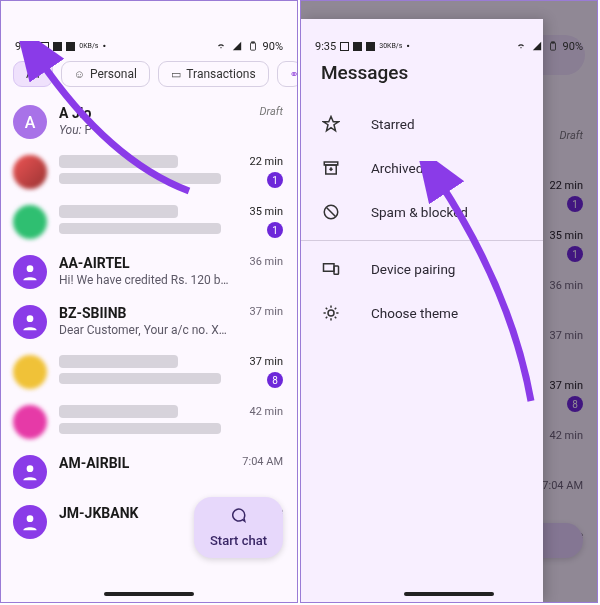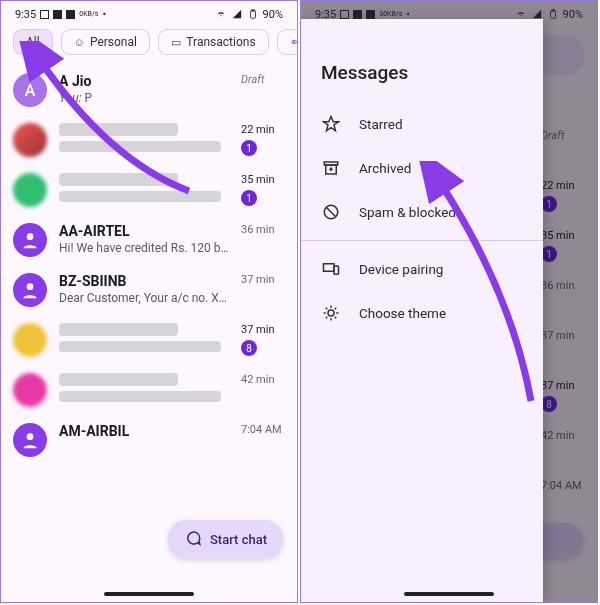--- a/index.html
+++ b/index.html
@@ -16,21 +16,21 @@
     border: 1px solid #9a7bd6;
     background: #fdf8ff;
     position: relative;
     overflow: hidden;
     flex-shrink: 0;
   }
   .phone + .phone { margin-left: 2px; }
   
   .status-bar {
     display: flex; justify-content: space-between; align-items: center;
-    padding: 0 14px 2px; font-size: 11px; color: #222; height: 28px;
+    padding: 0 14px 2px; font-size: 11px; color: #222; height: 28px; margin-top: 32px;
   }
   .status-left, .status-right { display: flex; align-items: center; gap: 4px; }
   .status-left span, .status-right span { display:inline-flex; align-items:center; }
   .sb-icon { width: 12px; height: 10px; display:inline-block; }
   .sb-sq { width:9px; height:9px; background:#222; display:inline-block; }
   .sb-sq.outline { background:none; border:1.5px solid #222; }
   .kb { font-size:7px; line-height:7px; text-align:center; }
   
   .searchbar {
     margin: 6px 12px 10px;
@@ -78,21 +78,21 @@
   .av.yellow { background:#f0c238;}
   .av.green { background:#2fbf71;}
   .av.redimg { background:#c54; position:relative; overflow:hidden;}
   .av.redimg::after{content:""; position:absolute; inset:0; background:linear-gradient(135deg,#e55,#933);}
   .av.person { background:#8a3be8; }
   .av.person svg { width:20px; height:20px;}
   .ctext { flex:1; min-width:0; }
   .cname { font-size:14px; color:#1a1a1a; font-weight:700; }
   .cprev { font-size:12px; color:#5c5866; white-space:nowrap; overflow:hidden; text-overflow:ellipsis; margin-top:2px;}
   .cprev.you em { font-style:italic;margin-top:44px;}
-  .cmeta { font-size:11px; color:#6a6472; min-width:42px;}
+  .cmeta { text-align:right; font-size:11px; color:#6a6472; min-width:42px;}
   .cmeta.draft { font-style:italic; color:#777;}
   .cmeta.bold { font-weight:400; color:#222;}
   .badge {
     display:inline-flex; width:16px; height:16px; border-radius:50%;
     background:#6d28d9; color:#fff; font-size:10px;
     align-items:center; justify-content:center; margin-top:4px;
   }
   .blurred .cname, .blurred .cprev {
     background:#d7d3db; color:transparent; border-radius:4px;
     filter: blur(0.5px);
@@ -101,39 +101,40 @@
   .blurred .cprev { width:95%; height:11px; margin-top:5px;}
   .blurred .av { filter: blur(2px); }
   
   .fab {
     position:absolute; right:14px; bottom:44px;
     background:#e7d8fb; color:#3a2766;
     border-radius:18px; padding:10px 16px;
     display:flex; align-items:center; gap:8px;
     font-size:13px; font-weight:500;
     box-shadow:0 2px 6px rgba(0,0,0,.15);
+    flex-direction:column;
   }
   
   .gesture { position:absolute; bottom:6px; left:50%; transform:translateX(-50%);
     width:90px; height:4px; background:#222; border-radius:3px;}
   
   .anno-arrow {
     position:absolute; pointer-events:none; z-index:50;
   }
   
   .scrim { position:absolute; inset:0; background:rgba(10,0,20,.45); z-index:4;}
   .drawer {
     position:absolute; top:18px; left:0; bottom:0; width:242px;
     background:#f8efff; z-index:5;
     box-shadow: 3px 0 12px rgba(0,0,0,.2);
     padding-top:42px;
   }
   .drawer h1 { font-size:19px; font-weight:500; padding: 0 20px 18px; color:#222;}
   .ditem {
-    display:flex; align-items:center; gap:18px;
+    display:flex; align-items:center; gap:30px;
     padding: 12px 20px; font-size:13.5px; color:#2c2833;
   }
   .ditem .dicon { width:20px; height:20px; display:flex; align-items:center; justify-content:center; color:#3a3640;}
   .dsep { height:1px; background:#d4cadd; margin: 6px 0;}
   
   .under { position:absolute; inset:0; z-index:2; }
   .phone2-status { position:absolute; top:0; left:0; right:0; z-index:10; background:transparent;}
 </style>
 </head>
 <body>
@@ -267,20 +268,32 @@
             <circle cx="12" cy="8" r="4"></circle>
             <path d="M4 22c0-5 16-5 16 0z"></path>
           </svg>
         </div>
       <div class="ctext">
         <div class="cname">AM-AIRBIL</div>
       </div>
       <div class="cmeta">7:04 AM</div>
     </div>
 
+    <div class="convo" style="padding-bottom:0">
+      <div class="av person purple">
+          <svg viewBox="0 0 24 24" fill="#fff">
+            <circle cx="12" cy="8" r="4"></circle>
+            <path d="M4 22c0-5 16-5 16 0z"></path>
+          </svg>
+        </div>
+      <div class="ctext">
+        <div class="cname">JM-JKBANK</div>
+      </div>
+      <div class="cmeta">Tue</div>
+    </div>
   </div>
 
   <div class="fab">
     <svg width="18" height="18" viewBox="0 0 24 24" fill="none" stroke="#3a2766" stroke-width="2">
         <path d="M21 11a8 8 0 10-3 6l3 2-1-4a8 8 0 001-4z"></path>
       </svg>
     <span>Start chat</span>
   </div>
 
   <div class="gesture"></div>

